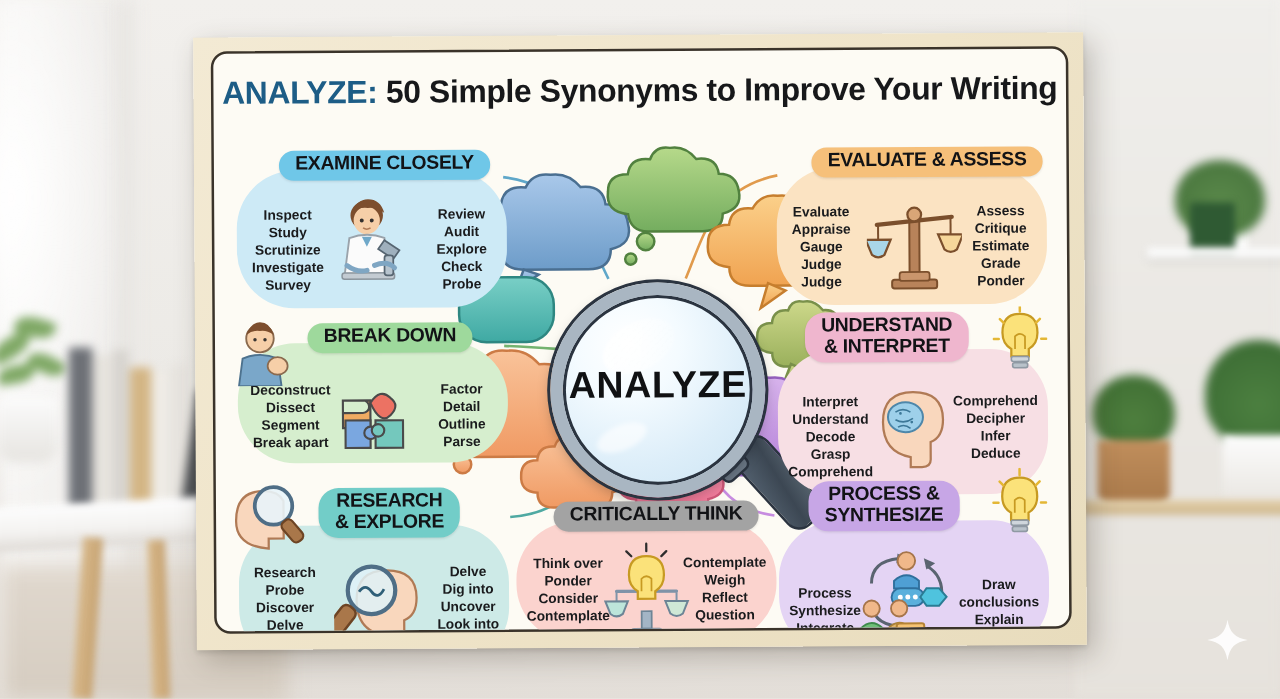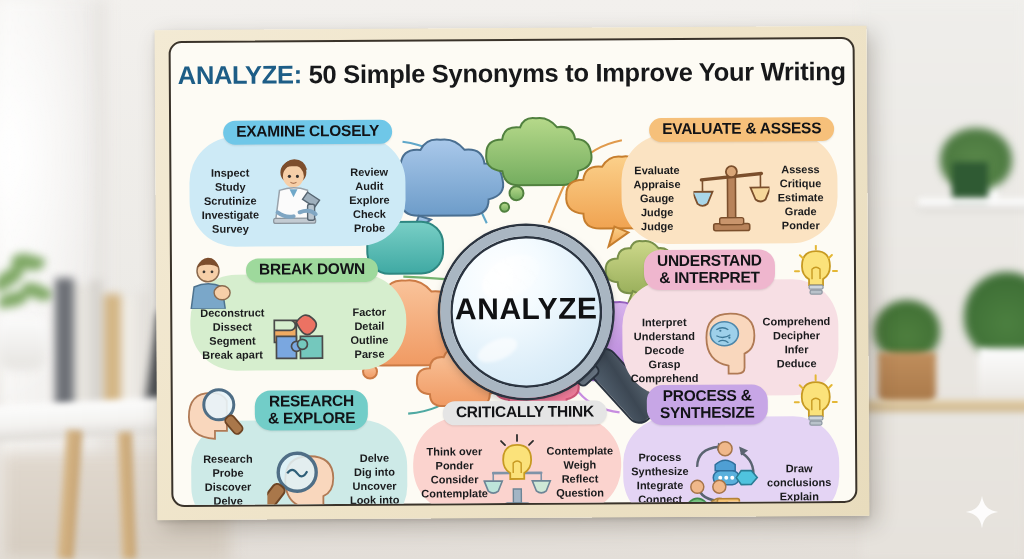--- a/index.html
+++ b/index.html
@@ -664,26 +664,26 @@
           <path d="M14 40 L62 40" stroke="#7f93a8" stroke-width="2.6" stroke-linecap="round"></path>
           <path d="M14 41 L14 48 M62 41 L62 48" stroke="#7f93a8" stroke-width="1.6"></path>
           <path d="M5 48 L23 48 L19 58 Q14 62 9 58 Z" fill="#bde5da" stroke="#6d8596" stroke-width="1.6"></path>
           <path d="M53 48 L71 48 L67 58 Q62 62 57 58 Z" fill="#cfe8d6" stroke="#6d8596" stroke-width="1.6"></path>
           <rect x="34" y="56" width="8" height="14" fill="#a3b5c5" stroke="#6d8596" stroke-width="1.4"></rect>
           <rect x="26" y="70" width="24" height="6" rx="2" fill="#a3b5c5" stroke="#6d8596" stroke-width="1.4"></rect>
           <path d="M38 12 q-14 0 -14 15 q0 9 7 13 l0 6 l14 0 l0 -6 q7 -4 7 -13 q0 -15 -14 -15 z" fill="#fbe27a" stroke="#c79a22" stroke-width="1.8"></path>
           <path d="M34 40 l0 -10 q4 -4 8 0 l0 10" stroke="#c79a22" stroke-width="1.4" fill="none"></path>
           <path d="M38 2 l0 6 M22 8 l4 4 M54 8 l-4 4" stroke="#2d2d2d" stroke-width="1.8" stroke-linecap="round"></path>
         </svg>
-        <div class="cat-label" style="left:30px; background:#e5e5e5;">CRITICALLY THINK</div>
+        <div class="cat-label" style="left:30px; background:#a3a3a3;">CRITICALLY THINK</div>
       </div>
 
       <div class="cat" style="left:450px; top:345px; width:216px;">
         <div class="cat-body" style="background:#e4d4f4; height:106px; top:32px;">
-          <div class="words" style="margin-left:0px; margin-top:10px;">
+          <div class="words" style="margin-left:0px; margin-top:28px;">
             <div>Process</div>
             <div>Synthesize</div>
             <div>Integrate</div>
             <div>Connect</div>
           </div>
           <div class="words" style="margin-right:0px; margin-top:22px;">
             <div>Draw</div>
             <div>conclusions</div>
             <div>Explain</div>
             <div>Clarify</div>

